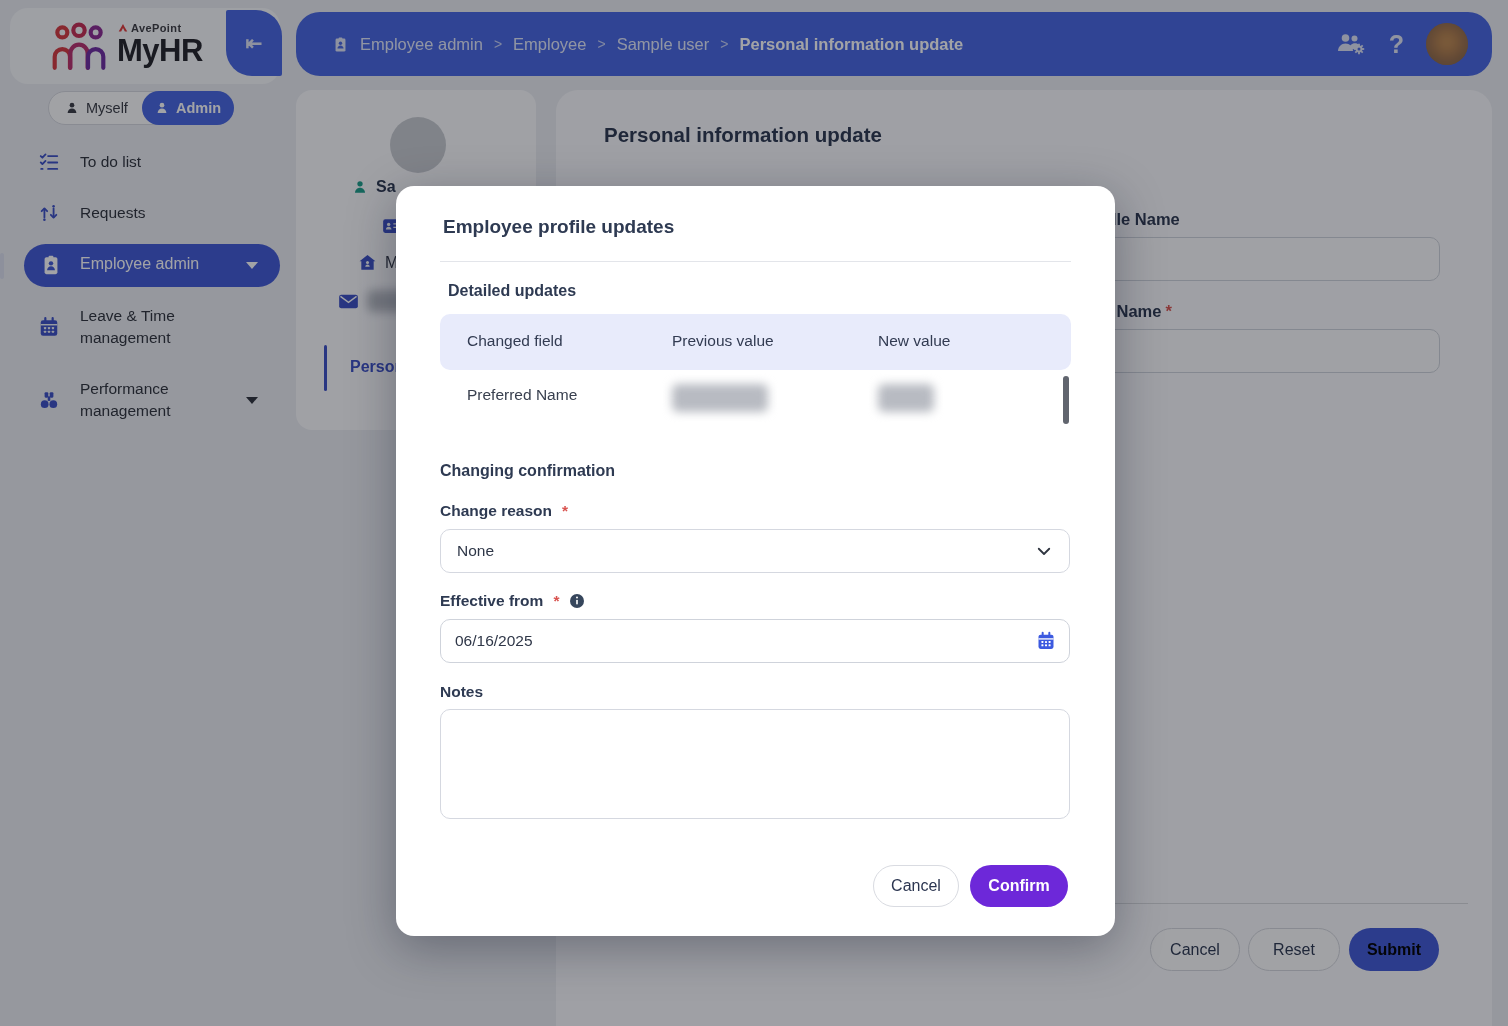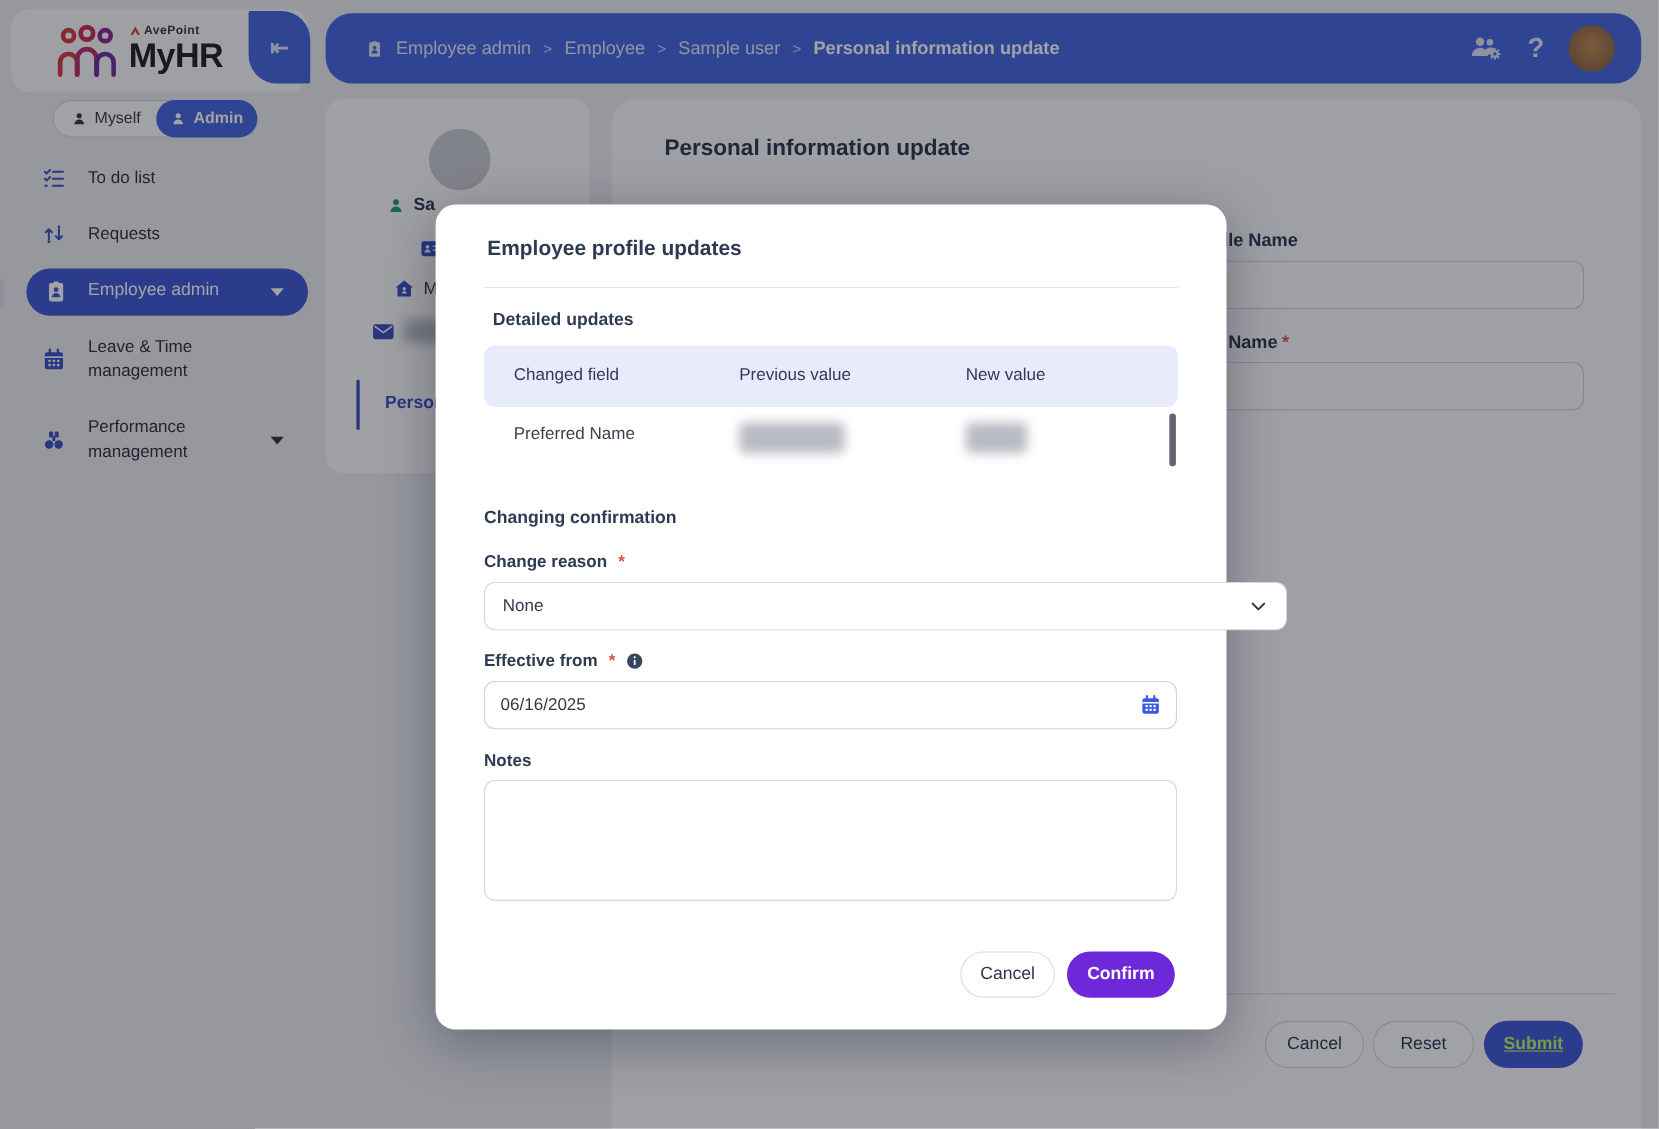--- a/index.html
+++ b/index.html
@@ -46,34 +46,34 @@
   .blur-blob { background:#b8bbc2; border-radius:6px; filter:blur(5px); }
 
   .main-panel { left:556px; top:90px; width:936px; height:936px; background:#fbfbfd; border-radius:22px 22px 0 0; }
   .mp-title { left:48px; top:33px; font-size:20.5px; font-weight:700; color:#2d3850; }
   .fld-label { font-size:16.5px; font-weight:600; color:#2d3850; }
   .req { color:#d9534f; margin-left:4px; }
   .txt-input { border:1.5px solid #cfd3db; border-radius:10px; background:#fcfcfe; height:44px; width:100%; padding:0 14px; font-size:15.5px; color:#2f3748; font-family:"Liberation Sans",sans-serif; outline:none; }
   .mp-divider { left:24px; top:813px; width:888px; border-top:1px solid #d8dade; }
   .pill-btn { height:43px; border-radius:22px; display:flex; align-items:center; justify-content:center; font-size:16px; cursor:pointer; }
   .pill-ghost { background:#fdfdfe; border:1px solid #d5d7dd; color:#2d3850; }
-  .pill-primary { background:#4159d6; color:#bef264; font-weight:600;text-decoration:underline; }
+  .pill-primary { background:#4159d6; color:#000000; font-weight:600; }
 
   
   .dim-overlay { left:0; top:0; width:1508px; height:1026px; background:rgba(10,12,20,0.38); z-index:10; }
   .modal { left:396px; top:138px; width:719px; height:750px; background:#fff; border-radius:18px; box-shadow:0 12px 48px rgba(15,20,40,.35); z-index:20;margin-top:48px; }
   .modal-title { left:47px; top:30px; font-size:19px; font-weight:700; color:#2e3a52; }
   .modal-divider { left:44px; top:75px; width:631px; border-top:1px solid #e3e5ea; }
   .section-h { font-size:16px; font-weight:700; color:#2e3a52; }
   .upd-table-head { left:44px; top:128px; width:631px; height:56px; background:#e8ebfb; border-radius:10px; }
   .th-cell { position:absolute; top:18px; font-size:15.5px; color:#323b52; }
   .upd-row-field { left:71px; top:200px; font-size:15.5px; color:#39404f; }
   .scroll-thumb { left:667px; top:190px; width:6px; height:48px; background:#61656e; border-radius:3px; }
   .form-label { display:flex; align-items:center; font-size:15.5px; font-weight:600; color:#2e3a52; gap:10px; }
-  .select-box { left:44px; top:343px; width:730px; height:44px; border:1.5px solid #d5d8e0; border-radius:10px; background:#fff; display:flex; align-items:center; padding:0 16px; font-size:15.5px; color:#2f3748; cursor:pointer; }
+  .select-box { left:44px; top:343px; width:630px; height:44px; border:1.5px solid #d5d8e0; border-radius:10px; background:#fff; display:flex; align-items:center; padding:0 16px; font-size:15.5px; color:#2f3748; cursor:pointer; }
   .select-chev { position:absolute; right:16px; width:18px; height:18px; color:#2f3540; }
   .date-wrap { left:44px; top:433px; width:630px; }
   .cal-ic { position:absolute; right:14px; top:12px; width:20px; height:20px; color:#3c5ae0; cursor:pointer; }
   .notes-area { left:44px; top:523px; width:630px; height:110px; border:1.5px solid #d5d8e0; border-radius:10px; background:#fff; resize:none; outline:none; font-family:"Liberation Sans",sans-serif; font-size:15px; padding:10px 14px; color:#2f3748; }
   .modal-btn { position:absolute; top:679px; height:42px; border-radius:21px; display:flex; align-items:center; justify-content:center; font-size:16px; cursor:pointer; }
   .btn-cancel { left:477px; width:86px; background:#fff; border:1px solid #d9dbe1; color:#2b3550; }
   .btn-confirm { left:574px; width:98px; background:#6d28d9; color:#fff; font-weight:700; }
 
   .ic { display:block; }
   .av-mark { width:10px; height:10px; }

